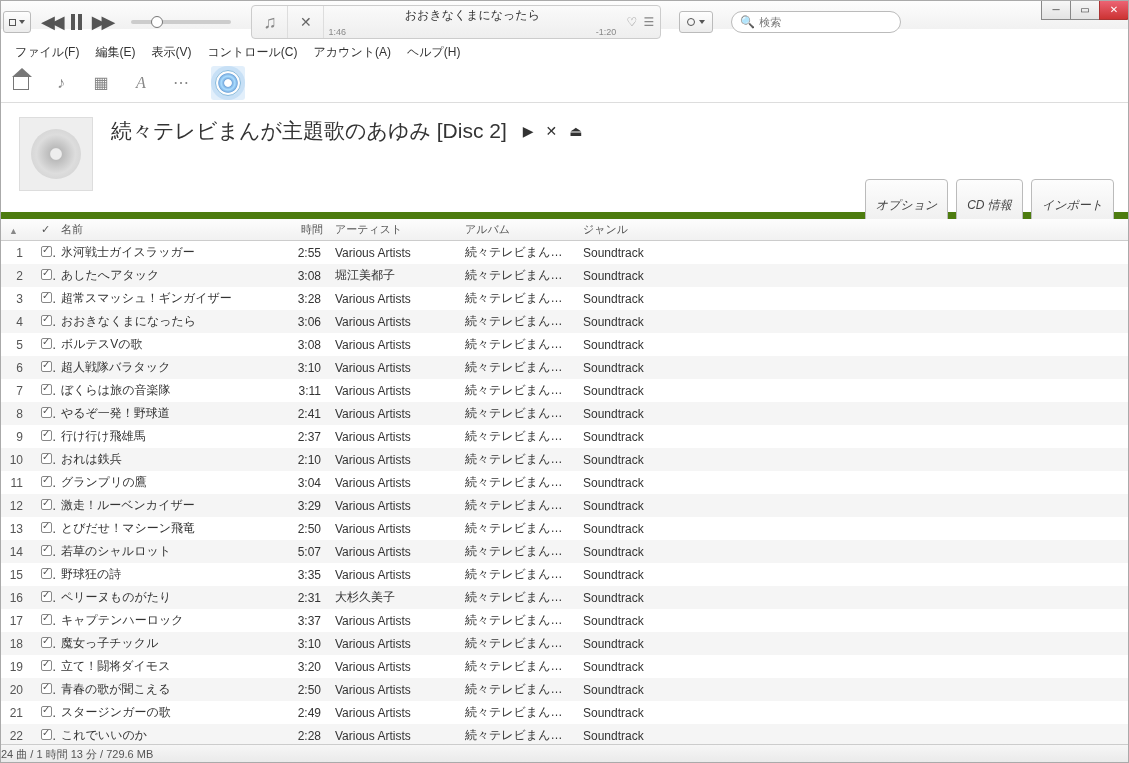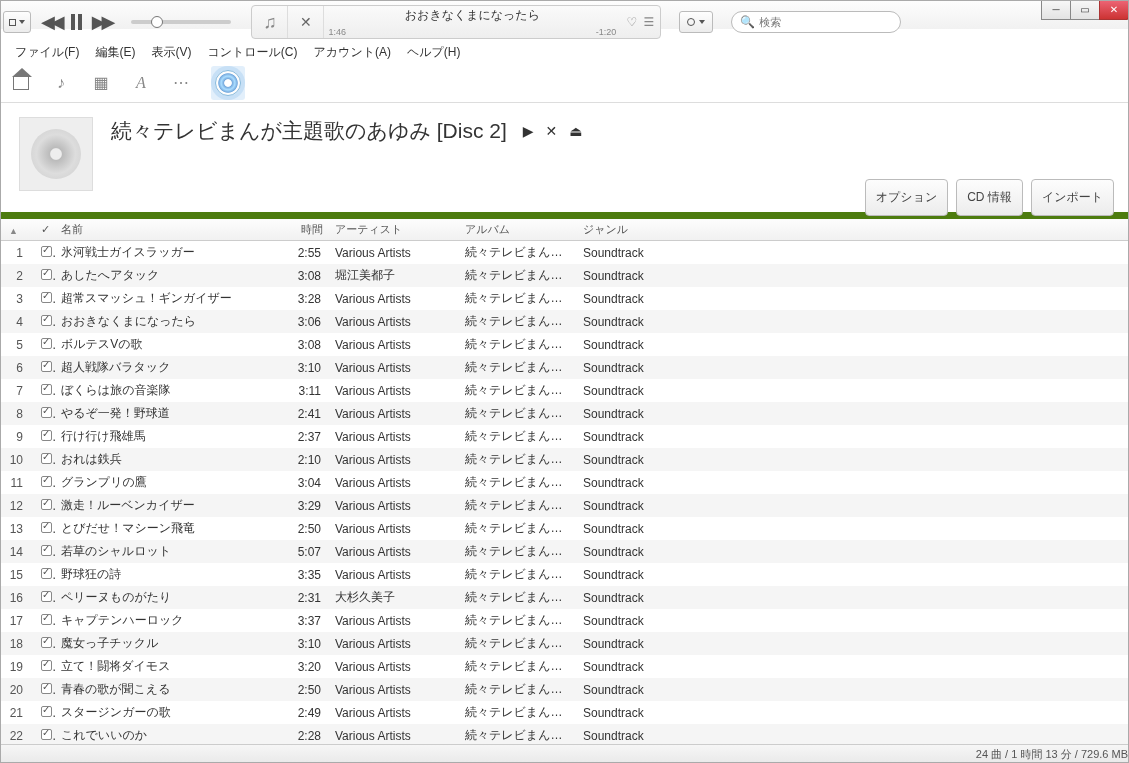--- a/index.html
+++ b/index.html
@@ -182,21 +182,21 @@
   .album-title { font-size:21px;color:#333;}
   .album-actions{font-size:14px;color:#333;display:flex;gap:12px;}
   .album-meta { margin-top:18px; color:#888; font-size:12px;}
   .right-buttons {
     position:absolute; right:14px; top:178px;
     display:flex; gap:8px;
   }
   .btn {
     border:1px solid #bbb;border-radius:4px;
     background:linear-gradient(to bottom,#fdfdfd,#ececec);
-    padding:9px 10px;font-size:12px;color:#444;
+    padding:17px 10px;font-size:12px;color:#444;font-style:italic;
   }
   
   .table-wrap {
     position:absolute; top:218px; left:0; right:0; bottom:18px;
     overflow-y:auto;
   }
   table { width:100%; border-collapse:collapse; table-layout:fixed;}
   thead th {
     text-align:left; font-weight:normal; font-size:11px; color:#555;
     border-bottom:1px solid #ccc;
@@ -218,21 +218,21 @@
   .col-album{width:118px;}
   .col-genre{width:120px;}
   .chk{display:inline-block;width:11px;height:11px;border:1px solid #888;border-radius:2px;position:relative;background:#fff;}
   .chk::after{content:"✓";position:absolute;top:-3px;left:0px;font-size:10px;color:#555;}
   .sort-marker{color:#888;font-size:9px;margin-left:2px;}
   
   .status {
     position:absolute;left:0;right:0;bottom:0;height:18px;
     background:linear-gradient(to bottom,#f6f6f6,#eaeaea);
     border-top:1px solid #ccc;
-    text-align:right;font-size:11px;color:#555;
+    text-align:left;font-size:11px;color:#555;
     line-height:18px;
   }
 </style>
 </head>
 <body>
 
 <div class="titlebar">
   <div class="win-controls">
     <div class="win-btn">─</div>
     <div class="win-btn">▭</div>

